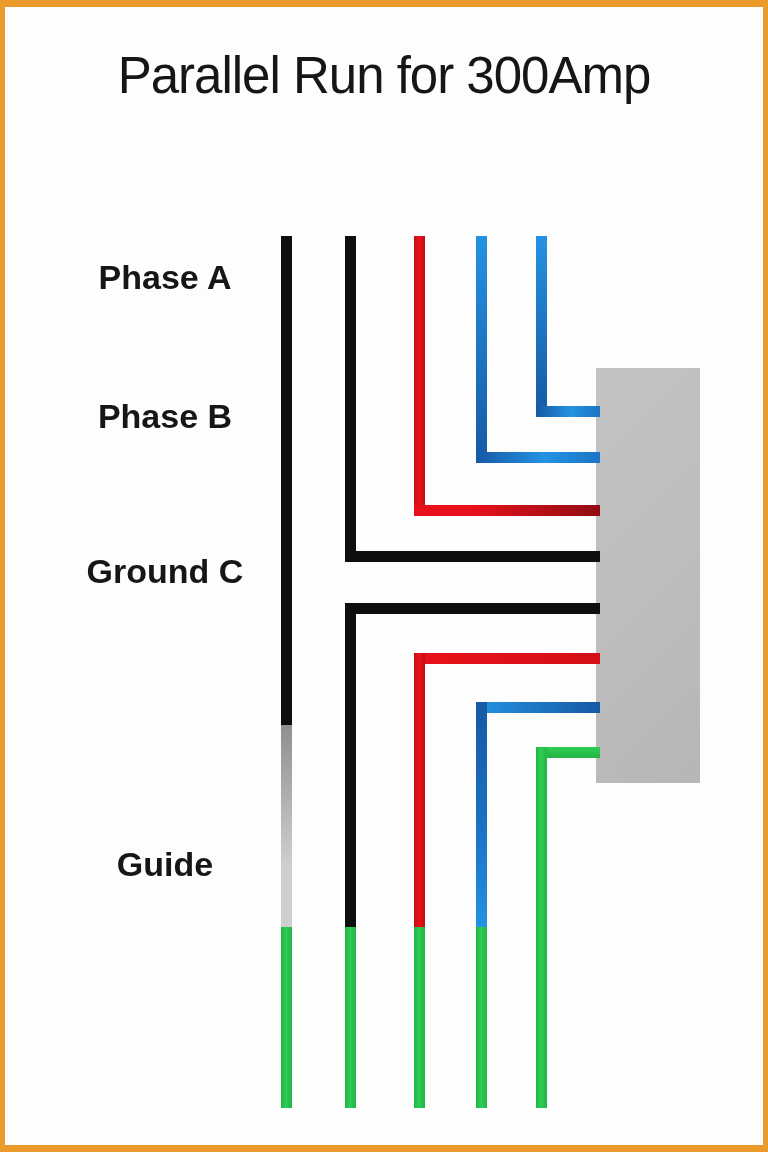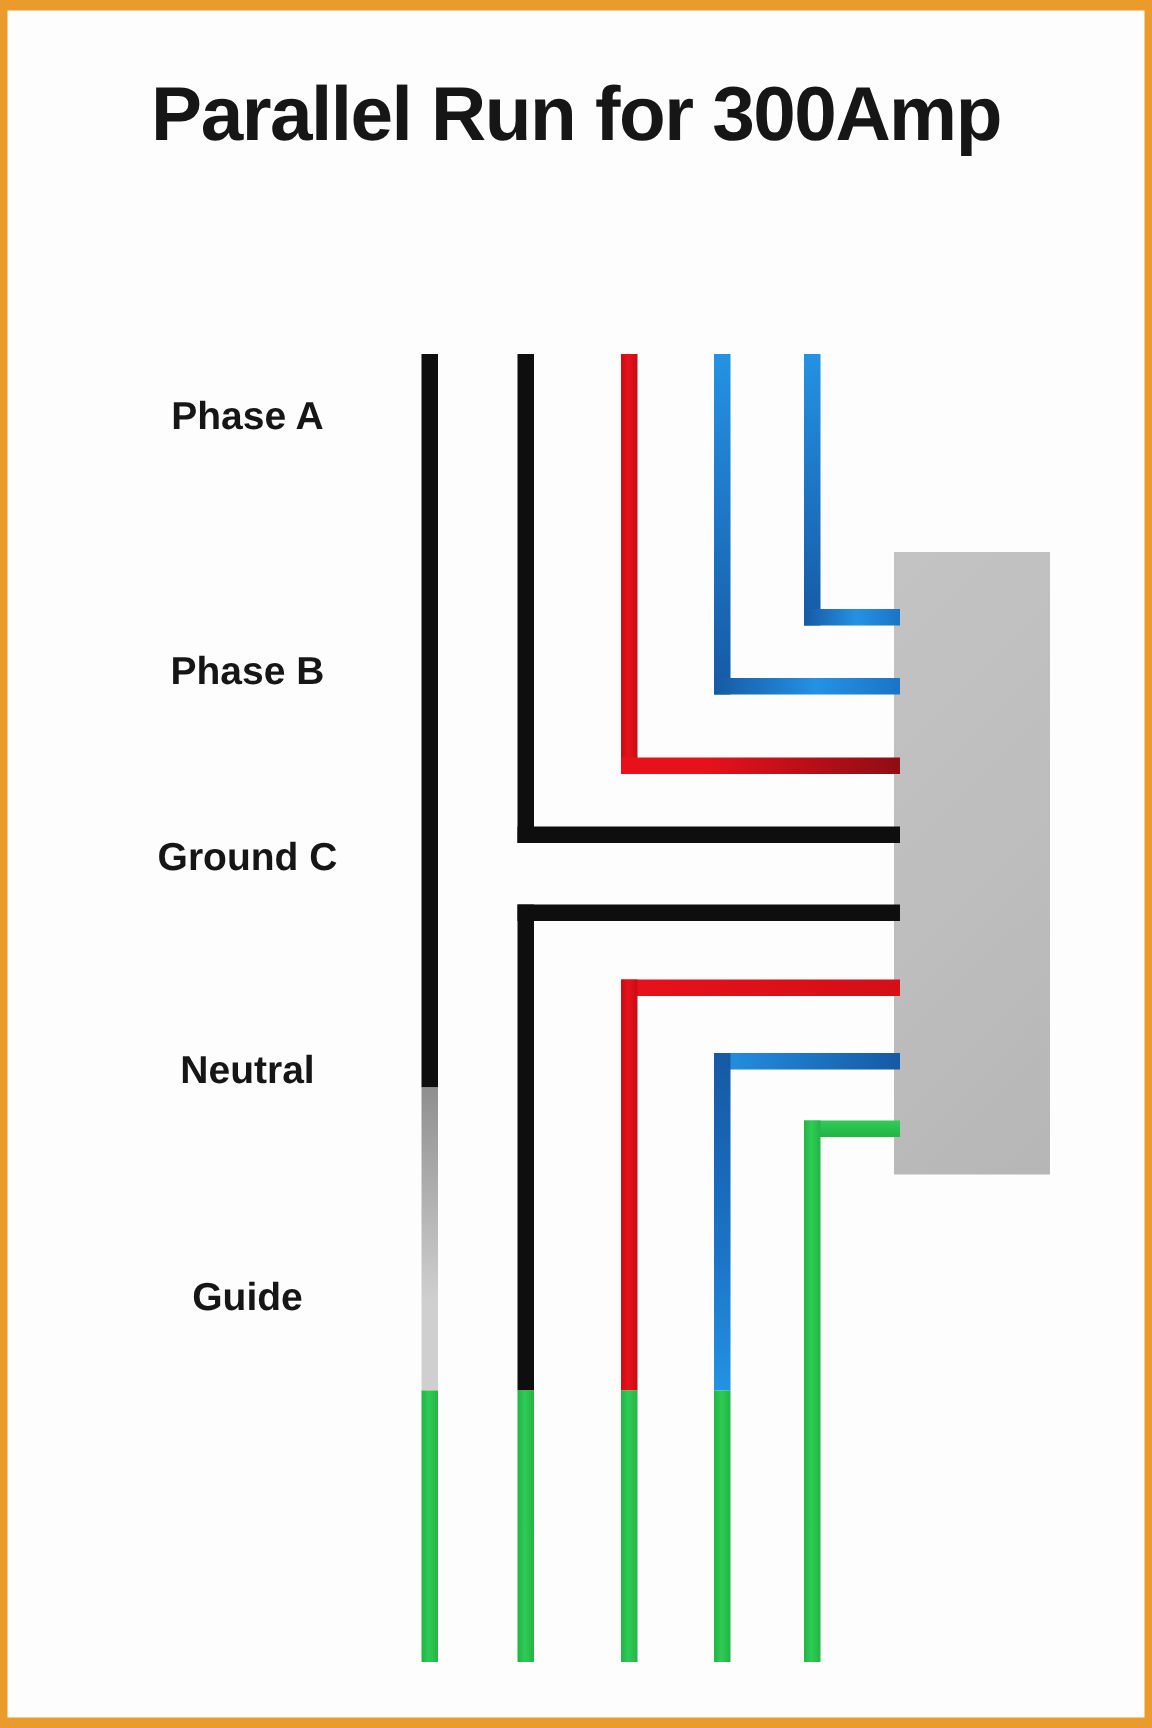--- a/index.html
+++ b/index.html
@@ -15,37 +15,37 @@
     border-style:solid;
     border-color:var(--color-border_orange,#ea9b2b);
     border-width:7px 5px 7px 5px;
     pointer-events:none;
     z-index:10;
   }
   .title{
     position:absolute;
     top:40px;left:0;right:0;
     text-align:center;
-    font-weight:700;
+    font-weight:400;
     font-size:51px;
     line-height:71px;
     letter-spacing:-1px;
     color:var(--color-text,#161616);
   }
   .label{
     position:absolute;
     left:55px;width:220px;
     text-align:center;
     font-weight:700;
-    font-size:26px;
+    font-size:34px;
     line-height:48px;
     color:var(--color-text,#161616);
   }
   .lbl-phase-a{top:253px;}
-  .lbl-phase-b{top:423px;text-align:center;}
+  .lbl-phase-b{top:392px;text-align:center;}
   .lbl-phase-c{top:547px;}
   .lbl-neutral{top:689px;}
   .lbl-ground{top:840px;}
 
   .seg{position:absolute;}
 
   
   .c-black{background:var(--color-wire_black,#0e0e0e);}
   .c-gray-v{background:linear-gradient(180deg,
             var(--color-wire_gray_dark,#8f8f8f) 0%,
@@ -129,21 +129,20 @@
 
   <div class="frame"></div>
 
   <div class="title">
     <div>Parallel Run for 300Amp</div>
   </div>
 
   <div class="label lbl-phase-a">Phase A</div>
   <div class="label lbl-phase-b">Phase B</div>
   <div class="label lbl-phase-c">Ground C</div>
-  <div class="label lbl-neutral">Neutral</div>
   <div class="label lbl-ground">Guide</div>
 
   <div class="seg panel"></div>
 
   <div class="seg c-black  s-r1-black"></div>
   <div class="seg c-gray-v s-r1-gray"></div>
   <div class="seg c-green-v s-r1-green"></div>
 
   <div class="seg c-black s-r2-sv"></div>
   <div class="seg c-black s-r2-sh"></div>

